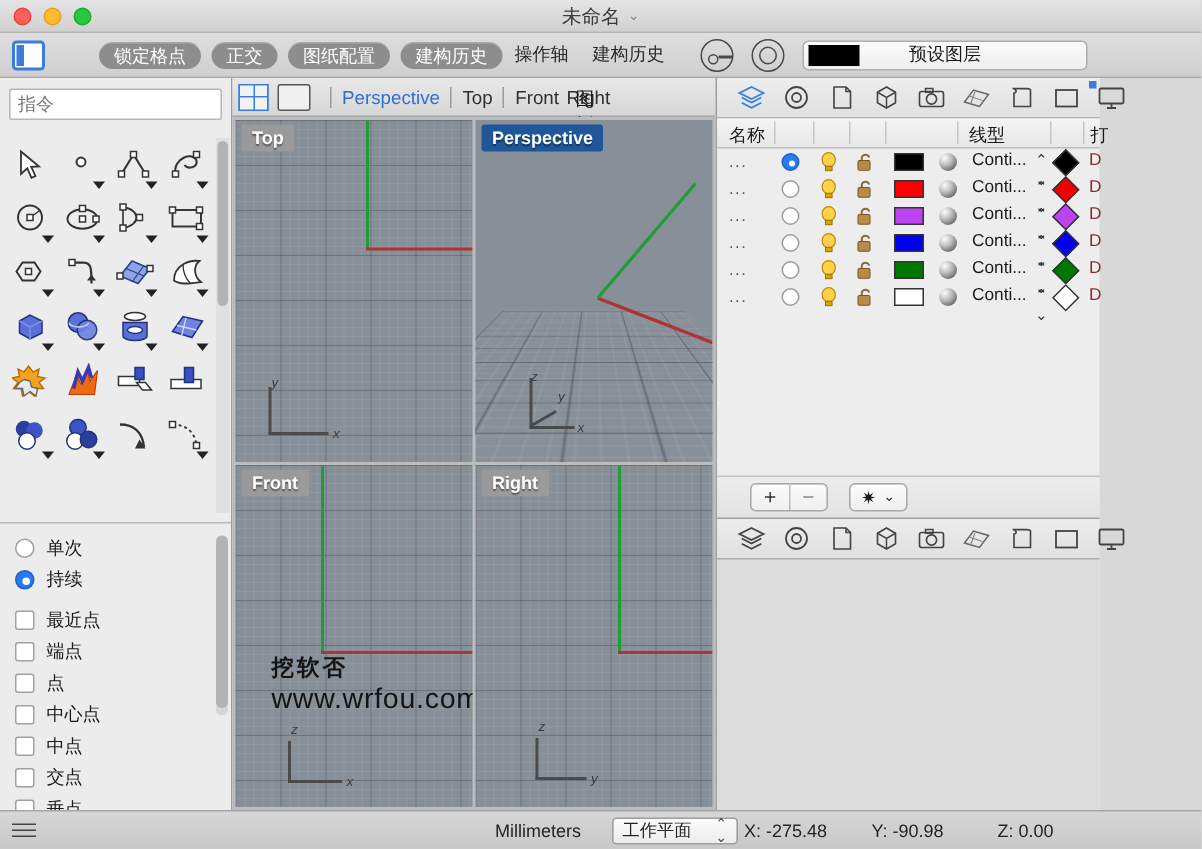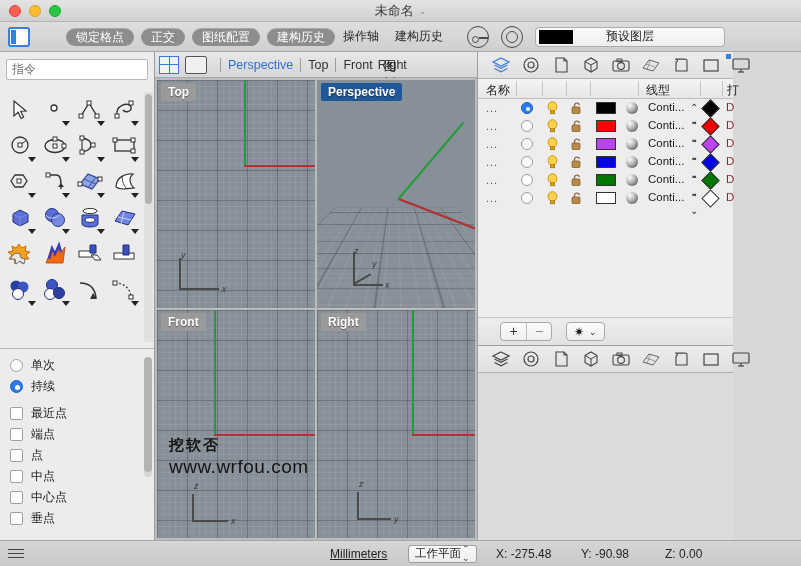--- a/index.html
+++ b/index.html
@@ -197,21 +197,21 @@
   }
   .vplabel.active { background: #1f5799; }
   .axisX { position:absolute; height:2px; background:#b03232; z-index:3; }
   .axisY { position:absolute; width:2px; background:#1f9e35; z-index:3; }
   .cplane {
     position:absolute; z-index: 4; width: 46px; height: 38px;
   }
   .cplane .ln { position:absolute; background:#4a4a4a; }
   .cplane .lb { position:absolute; font-size:9px; color:#3a3a3a; font-style:italic; }
   .watermark {
-    position:absolute; z-index: 6; left: 12px; top: 126px; color:#141414;
+    position:absolute; z-index: 6; left: 24px; top: 126px; color:#141414;
   }
   .watermark .cn { font-size:15px; letter-spacing:2px; font-family:"DejaVu Serif", serif; font-weight:bold;}
   .watermark .url { font-size:19px; letter-spacing:.5px; margin-top:1px; font-family:"Liberation Sans", sans-serif;}
 
   
   .rightpanel {
     position: absolute; right: 0; top: 52px; width: 256px; bottom: 26px;
     background: #ededed; border-left: 1px solid #9e9e9e;
   }
   .rptoolbar {
@@ -279,21 +279,21 @@
   .statusbar {
     position: absolute; left: 0; bottom: 0; width: 801px; height: 26px;
     background: linear-gradient(180deg,#d6d6d6,#c8c8c8);
     border-top: 1px solid #a6a6a6; display:flex; align-items:center;
     font-size: 12px; color: #242424;
   }
   .hamburger { margin-left:8px; width:16px; }
   .hamburger i { display:block; height:1.5px; background:#444; margin:2.5px 0;}
   .stat { position:absolute; }
   .cpbtn {
-    display:flex; align-items:center; gap:1px; height:18px; padding:0 6px;
+    display:flex; align-items:center; gap:16px; height:18px; padding:0 6px;
     border:1px solid #9e9e9e; border-radius:3px;
     background: linear-gradient(180deg,#fbfbfb,#ececec); font-size:11.5px;text-align:right;
   }
   .stepglyph { font-size:9px; line-height:9px; color:#444; }
 </style>
 </head>
 <body>
 
 <div id="app">
 
@@ -550,25 +550,29 @@
       <div class="orow">
         <span class="cbox"></span>
         <span class="olabel">端点</span>
       </div>
       <div class="orow">
         <span class="cbox"></span>
         <span class="olabel">点</span>
       </div>
       <div class="orow">
         <span class="cbox"></span>
-        <span class="olabel">中点</span>
+        <span class="olabel">中心点</span>
       </div>
       <div class="orow">
         <span class="cbox"></span>
-        <span class="olabel">中心点</span>
+        <span class="olabel">中点</span>
+      </div>
+      <div class="orow">
+        <span class="cbox"></span>
+        <span class="olabel">交点</span>
       </div>
       <div class="orow">
         <span class="cbox"></span>
         <span class="olabel">垂点</span>
       </div>
 
       <div class="osnapscroll">
           <i></i>
         </div>
     </div>
@@ -919,21 +923,21 @@
       </div>
     </div>
   </div>
 
   <div class="statusbar">
     <div class="hamburger">
         <i></i>
         <i></i>
         <i></i>
       </div>
-    <span class="stat" style="left:330px;text-decoration:underline;">Millimeters</span>
+    <span class="stat" style="left:330px;">Millimeters</span>
     <span class="stat" style="left:408px;">
       <span class="cpbtn">
         <span>工作平面</span>
         <span class="stepglyph">⌃<br>⌄</span>
       </span>
     </span>
     <span class="stat" style="left:496px;">X: -275.48</span>
     <span class="stat" style="left:581px;">Y: -90.98</span>
     <span class="stat" style="left:665px;">Z: 0.00</span>
   </div>

